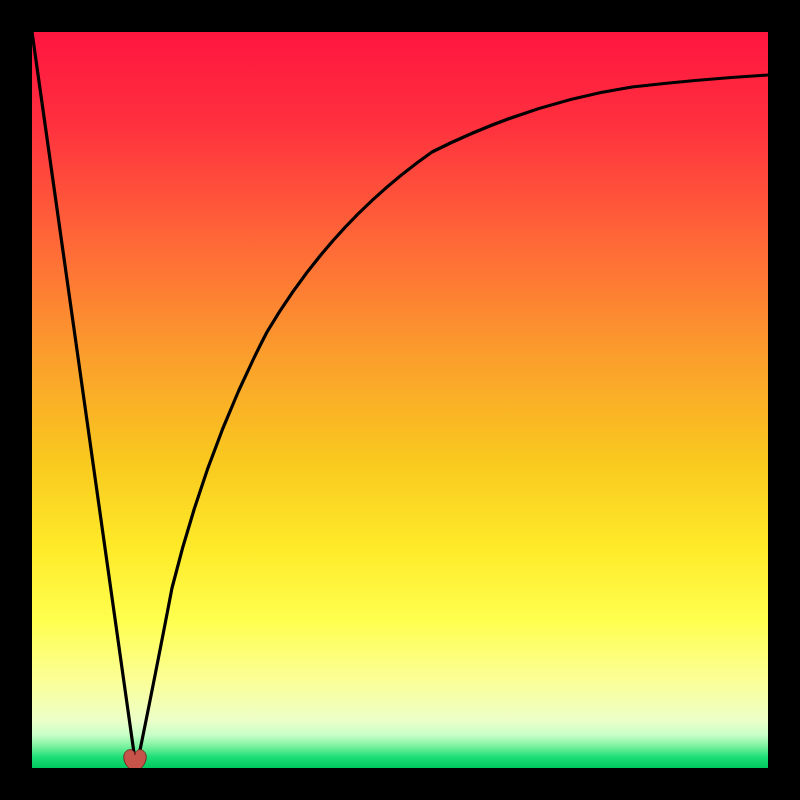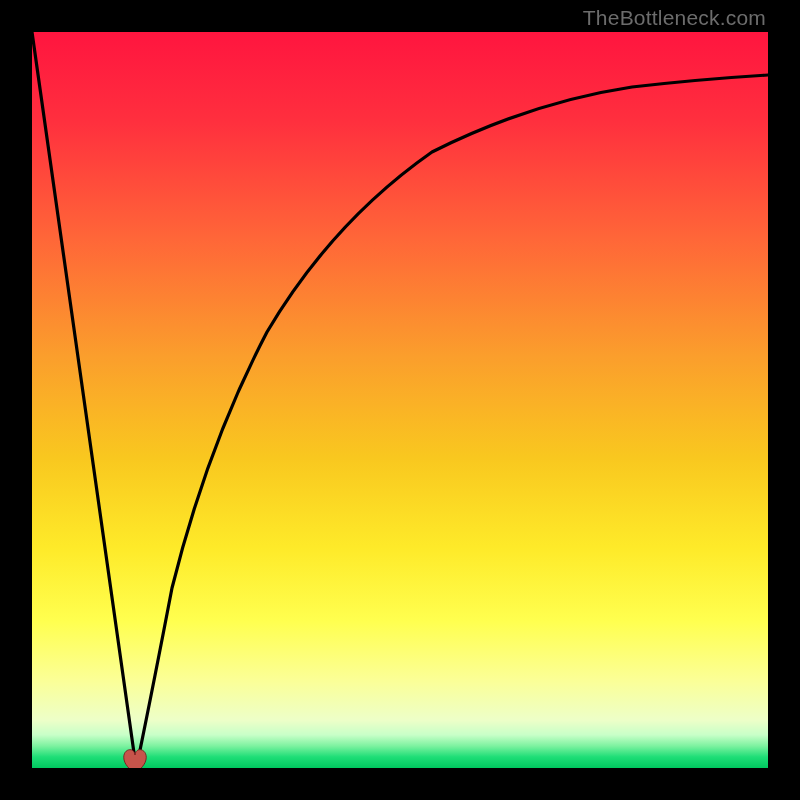--- a/index.html
+++ b/index.html
@@ -95,14 +95,13 @@
       <path d="M20 40
                C 14 33 5 27 5 17
                C 5 10 10 6 15 7
                C 18 7.8 20 11 20 14
                C 20 11 22 7.8 25 7
                C 30 6 35 10 35 17
                C 35 27 26 33 20 40 Z" fill="#c6544b" stroke="#741d1d" stroke-width="1.2"></path>
     </svg>
   </div>
 
-  <div class="watermark">TheBottleneck.com</div>
 </div>
 
 </body></html>

